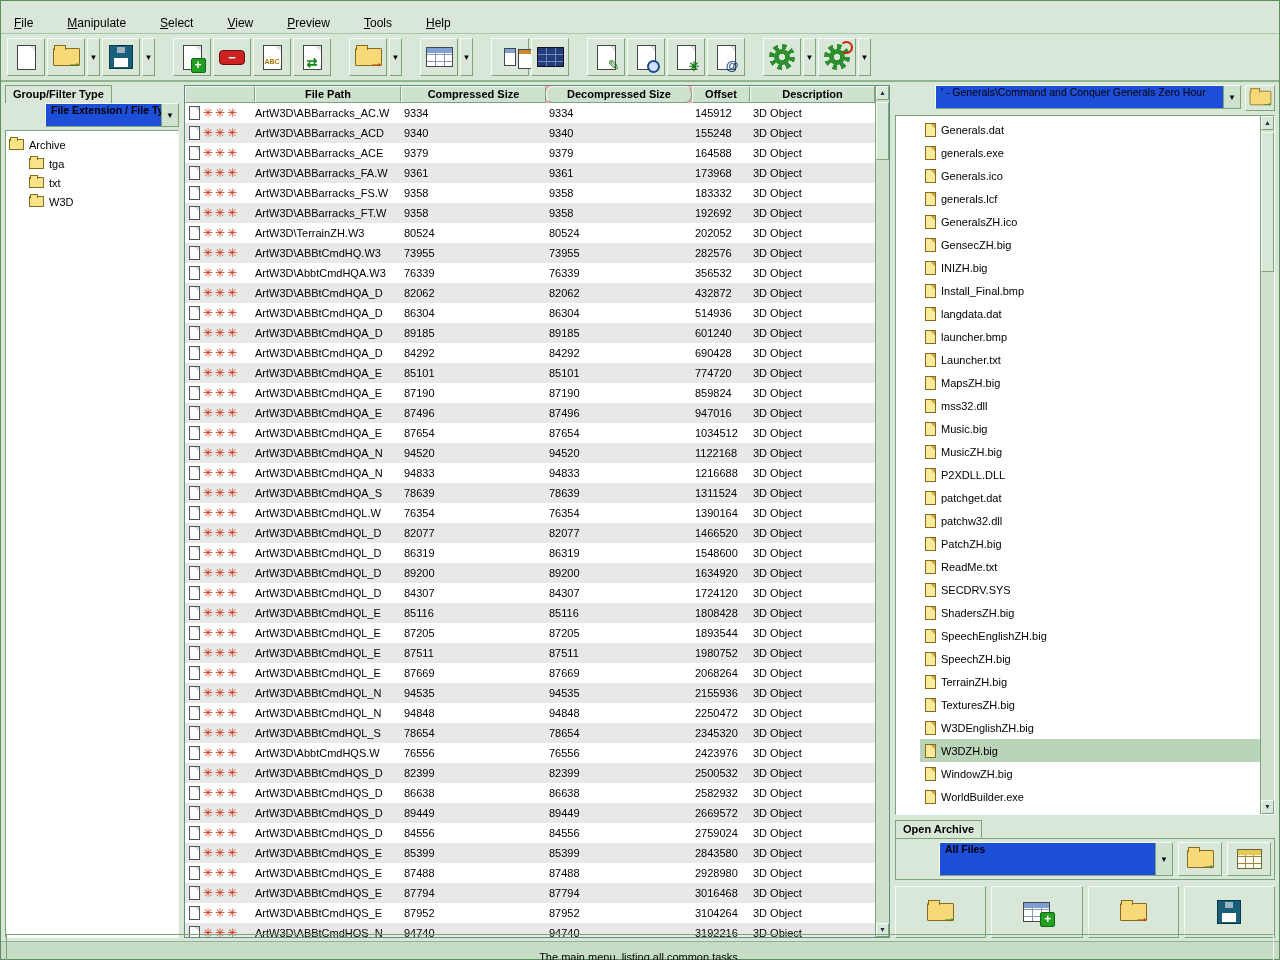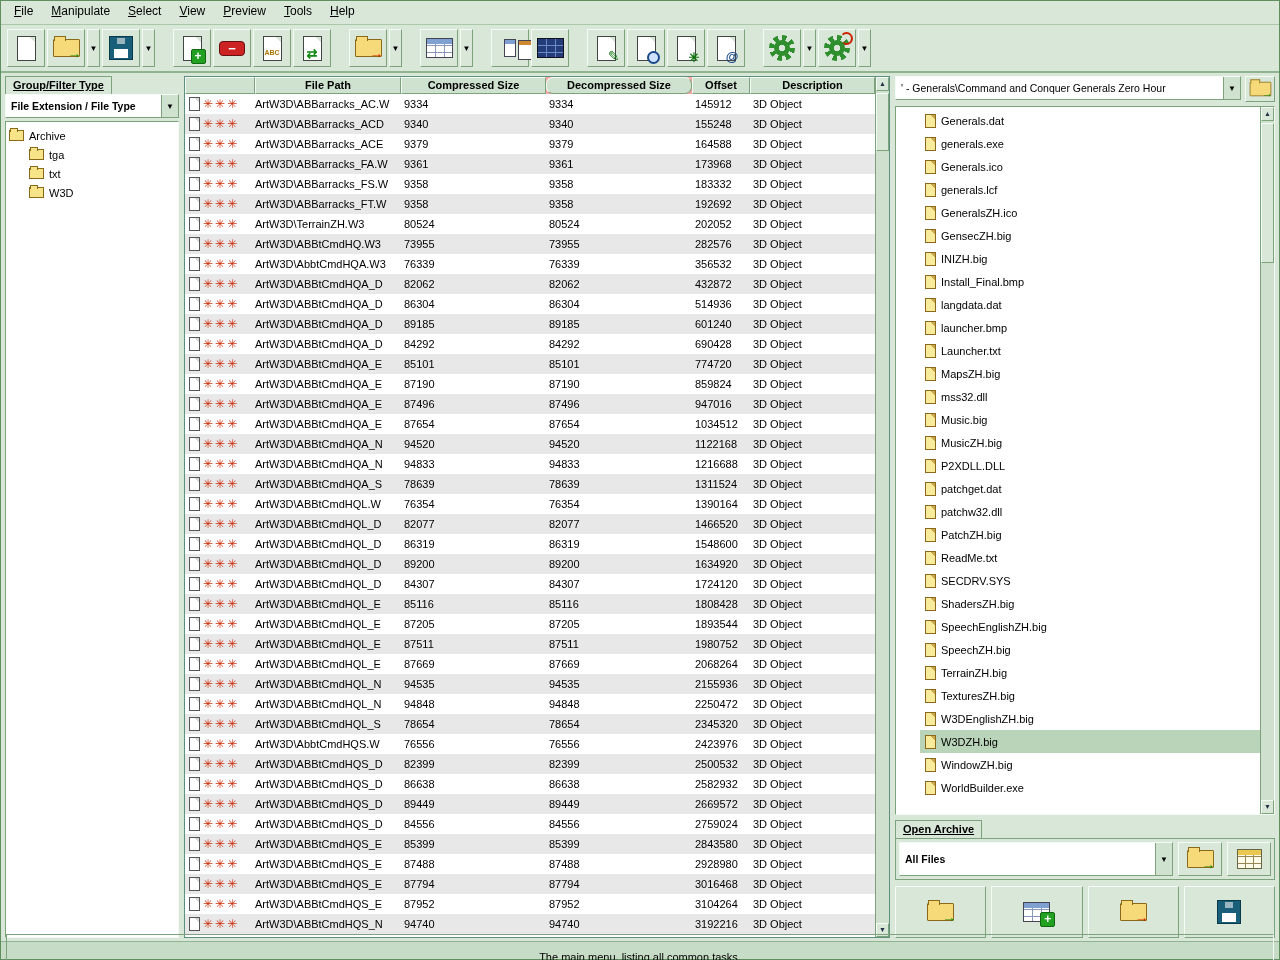--- a/index.html
+++ b/index.html
@@ -1,21 +1,21 @@
 <!DOCTYPE html>
 <html><head>
 <meta charset="utf-8">
 <style>
   * { margin:0; padding:0; box-sizing:border-box; }
   html,body { width:1280px; height:960px; overflow:hidden; }
   body { font-family:"Liberation Sans", sans-serif; font-size:11px; background:#d8e7d8; color:#000; }
   .window { width:1280px; height:960px; display:flex; flex-direction:column; border:1px solid #5f8f5f; background:#d8e7d8; }
 
   
-  .menubar { height:24px; display:flex; align-items:flex-start; padding-left:4px; border-bottom:1px solid #a8c8a8; }
+  .menubar { height:33px; display:flex; align-items:flex-end; padding-left:4px; border-bottom:1px solid #a8c8a8;gap:16px; }
   .menu-item { padding:3px 9px; font-size:12px; cursor:default; }
   .menu-item::first-letter { text-decoration:underline; }
 
   
   .toolbar { height:48px; display:flex; align-items:center; padding:3px 6px; gap:16px; border-bottom:2px solid #8fb48f; }
   .tb-group { display:flex; align-items:center; }
   .tb-btn { width:38px; height:38px; background:#d8e7d8; border:1px solid; border-color:#f4fbf4 #7da37d #7da37d #f4fbf4; display:flex; align-items:center; justify-content:center; margin-right:2px; position:relative; }
   .tb-drop { width:13px; height:38px; background:#d8e7d8; border:1px solid; border-color:#f4fbf4 #7da37d #7da37d #f4fbf4; display:flex; align-items:center; justify-content:center; font-size:8px; margin-right:2px; }
 
   
@@ -67,22 +67,22 @@
   .folder-sm::before { content:""; position:absolute; top:-3px; left:0; width:6px; height:3px; background:#f8e488; border:1px solid #8a6a1a; border-bottom:none; }
   .page-sm { width:11px; height:14px; background:linear-gradient(225deg,#fff 0,#fff 100%); background:linear-gradient(225deg,#d8d8d8 3px,#fff 3px); border:1px solid #555; display:inline-block; flex:none; margin-right:3px; }
   .page-y { width:11px; height:14px; background:linear-gradient(225deg,#caa84a 3px,#f8ec9c 3px); border:1px solid #8a6a1a; display:inline-block; flex:none; margin-right:5px; }
   .star { color:#cc3311; font-size:12px; line-height:14px; margin-right:2px; flex:none; }
 
   
   .main { flex:1; display:flex; padding:3px 4px; gap:5px; min-height:0; }
 
   
   .left { width:174px; display:flex; flex-direction:column; }
-  .tab { display:inline-block; border:1px solid #7da37d; border-bottom:none; padding:2px 7px 3px; font-weight:bold; font-size:11px; background:#d8e7d8; align-self:flex-start;text-decoration:underline; }
-  .combo { height:24px; background:#ffffff; border:1px solid; border-color:#f4fbf4 #7da37d #7da37d #f4fbf4; display:flex; align-items:center; font-weight:bold; font-size:10.5px; }
+  .tab { display:inline-block; border:1px solid #7da37d; border-bottom:none; padding:2px 7px 3px; font-weight:bold; font-size:11px; background:#d8e7d8; align-self:flex-start; }
+  .combo { height:24px; background:#1d4ed8; border:1px solid; border-color:#f4fbf4 #7da37d #7da37d #f4fbf4; display:flex; align-items:flex-start; font-weight:bold; font-size:10.5px;margin-left:40px; }
   .combo-text { flex:1; padding:0 5px; white-space:nowrap; overflow:hidden; }
   .combo-arrow { width:17px; height:100%; border-left:1px solid #7da37d; display:flex; align-items:center; justify-content:center; font-size:8px; background:#cfe2cf; }
   .tree-box { flex:1; margin-top:3px; background:#fff; border:1px solid; border-color:#7da37d #f4fbf4 #f4fbf4 #7da37d; padding:4px 3px; overflow:hidden; }
   .tree-row { display:flex; align-items:center; height:19px; white-space:nowrap; }
   .tree-row.root { font-weight:normal; }
   .tree-row.child { margin-left:20px; }
 
   
   .center { flex:1; display:flex; border:1px solid #5f8f7f; background:#fca5a5; min-width:0; }
   .table-col { flex:1; display:flex; flex-direction:column; min-width:0; }

